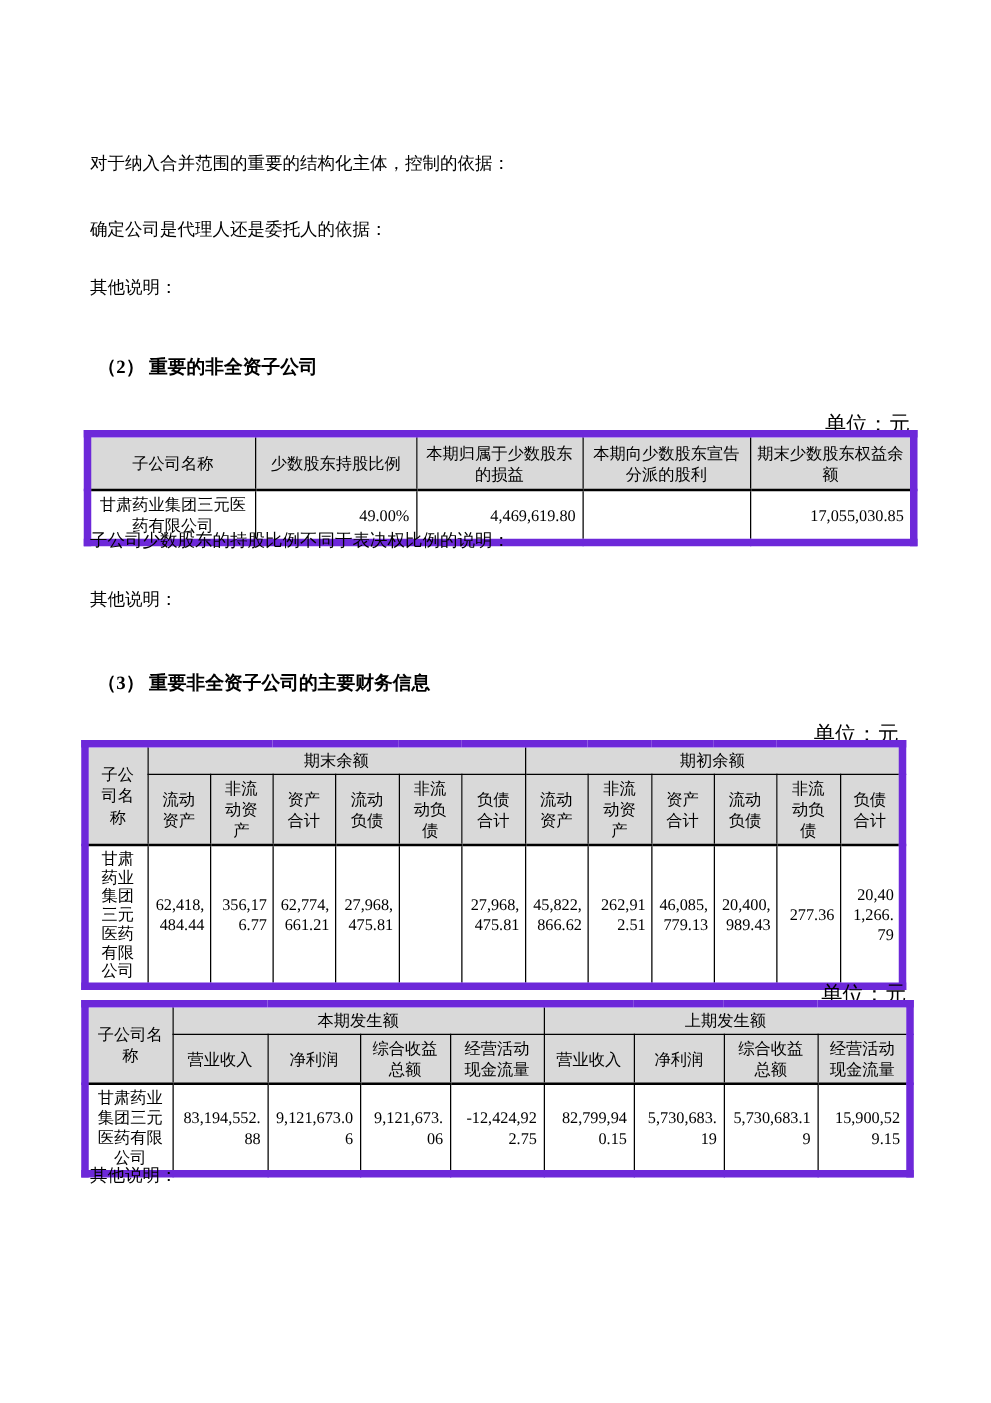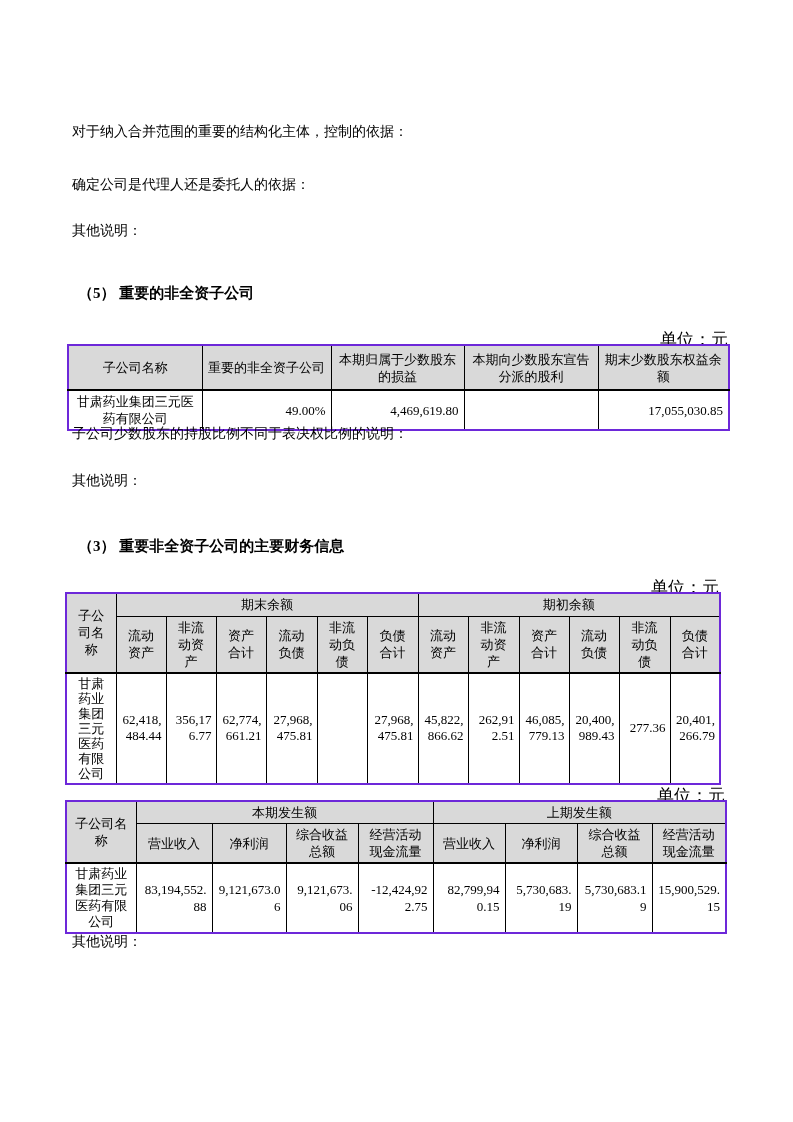--- a/index.html
+++ b/index.html
@@ -27,21 +27,21 @@
   }
   .unit {
     position: absolute;
     font-size: 17px;
     text-align: right;
   }
   table.doc-table {
     position: absolute;
     border-collapse: collapse;
     table-layout: fixed;
-    border: 2px solid #6d28d9;
+    border: 6px solid #6d28d9;
     background: #fff;
   }
   .doc-table th, .doc-table td {
     border: 1px solid #000;
     font-weight: normal;
     font-size: 13px;
     vertical-align: middle;
     overflow: hidden;
     padding: 2px 5px;
   }
@@ -67,36 +67,36 @@
 <body>
 
 <div class="page">
 
   <div class="para" style="top:123px; left:72px;">对于纳入合并范围的重要的结构化主体，控制的依据：</div>
 
   <div class="para" style="top:176px; left:72px;">确定公司是代理人还是委托人的依据：</div>
 
   <div class="para" style="top:222px; left:72px;">其他说明：</div>
 
-  <div class="heading" style="top:284px; left:78px;">（5） 重要的非全资子公司</div>
+  <div class="heading" style="top:284px; left:78px;">（2） 重要的非全资子公司</div>
 
   <div class="unit" style="top:328px; left:67px; width:661px;">单位：元</div>
 
   <table class="doc-table t1" style="top:344px; left:67px; width:661px;">
     <colgroup>
       <col style="width:134px">
         <col style="width:129px">
         <col style="width:133px">
       <col style="width:134px">
         <col style="width:131px">
     </colgroup>
     <tbody>
         <tr class="hdr-last" style="height:45px;">
       <th>子公司名称</th>
-      <th>重要的非全资子公司</th>
+      <th>少数股东持股比例</th>
       <th>本期归属于少数股东的损益</th>
       <th>本期向少数股东宣告分派的股利</th>
       <th>期末少数股东权益余额</th>
     </tr>
     <tr style="height:31px;">
       <td class="name">甘肃药业集团三元医药有限公司</td>
       <td class="num">49.00%</td>
       <td class="num">4,469,619.80</td>
       <td class="num"></td>
       <td class="num">17,055,030.85</td>

